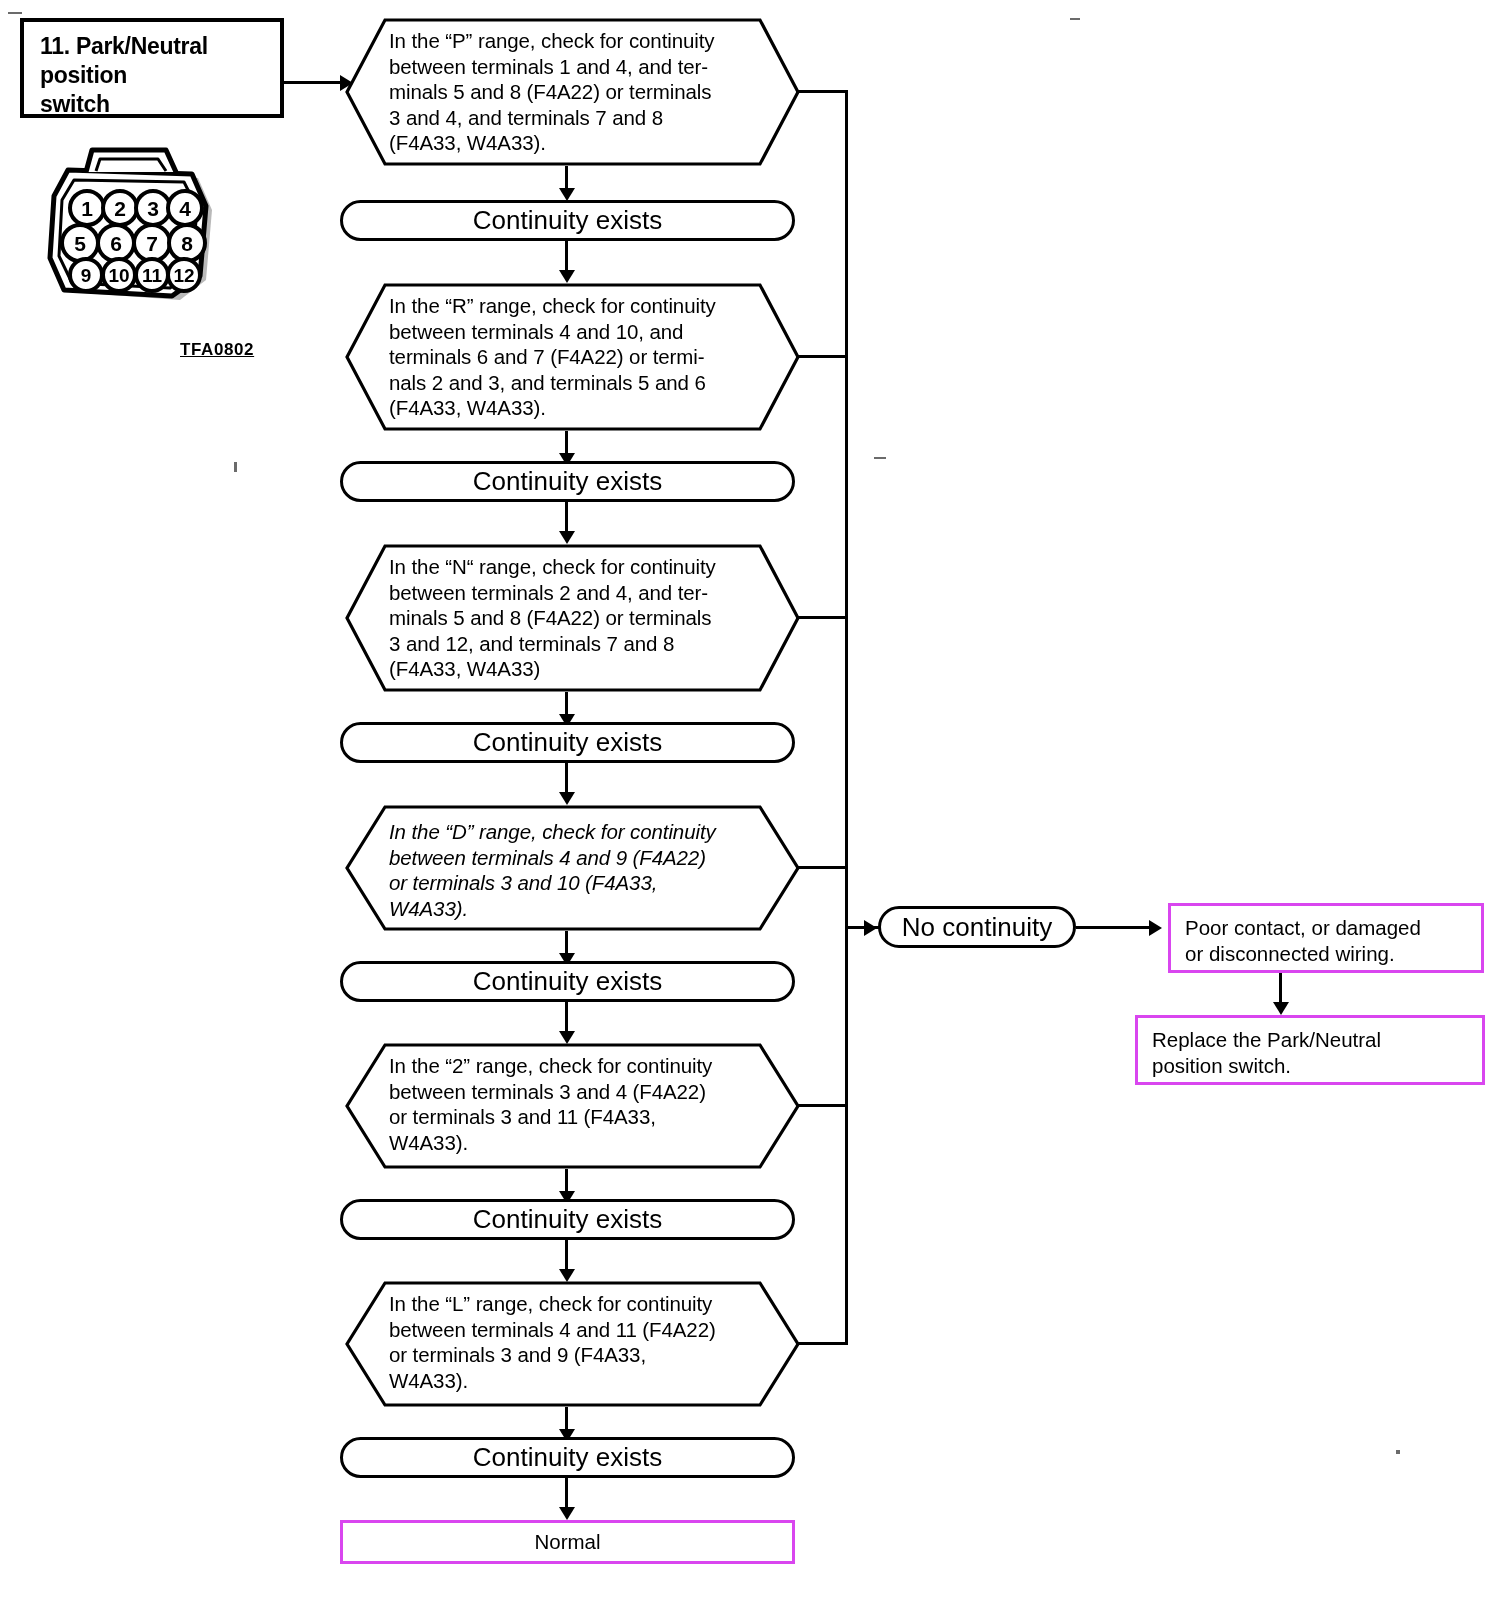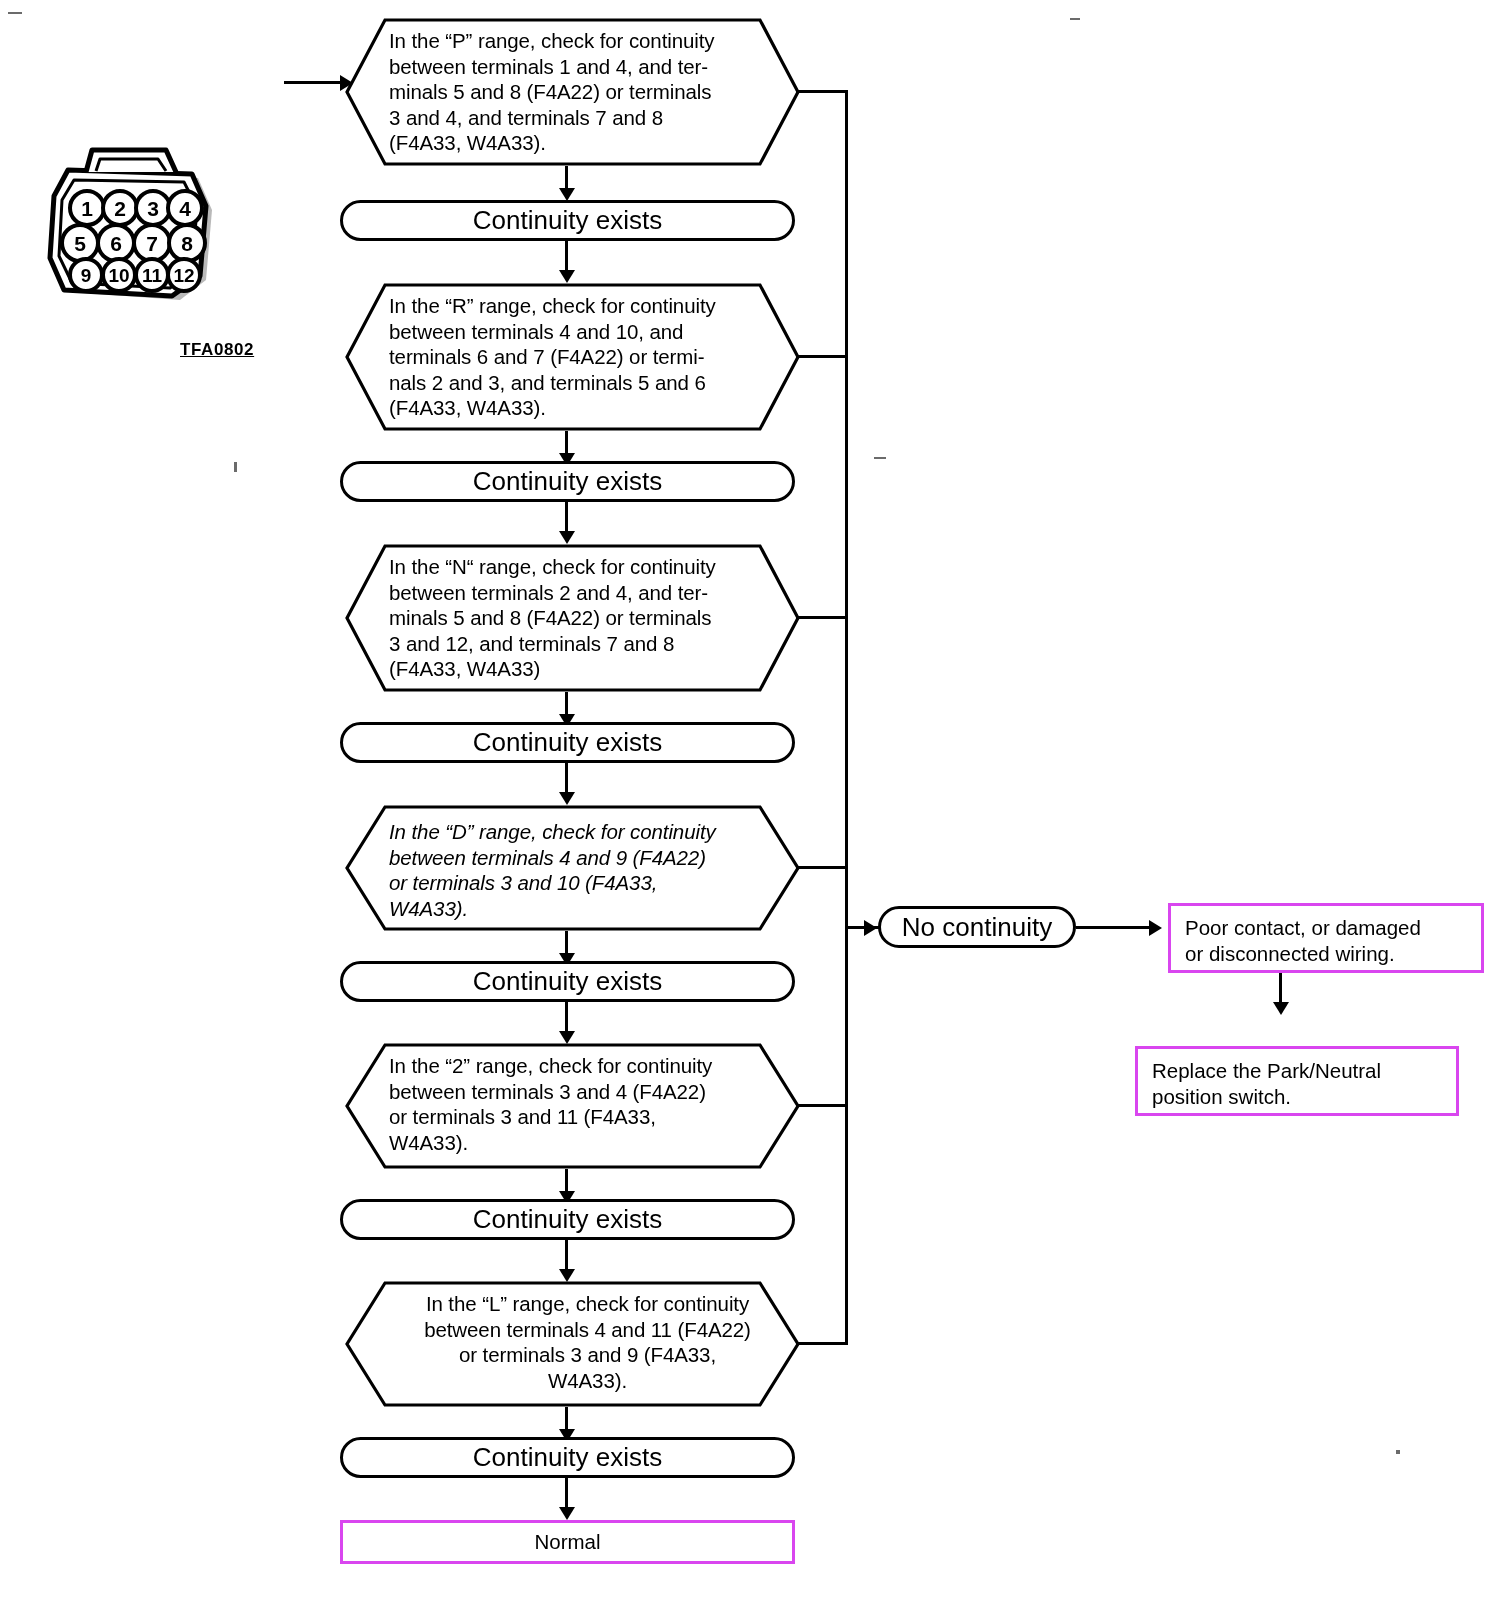--- a/index.html
+++ b/index.html
@@ -127,20 +127,25 @@
 <body>
 
 <div id="page">
 
   <div class="abs speck" style="left:8px;top:12px;width:14px;height:2px;"></div>
   <div class="abs speck" style="left:1070px;top:18px;width:10px;height:2px;"></div>
   <div class="abs speck" style="left:234px;top:462px;width:3px;height:10px;"></div>
   <div class="abs speck" style="left:874px;top:457px;width:12px;height:2px;"></div>
   <div class="abs speck" style="left:1396px;top:1450px;width:4px;height:4px;"></div>
 
+  <div class="abs" id="title-box">
+    <span class="title-text">11. Park/Neutral
+position
+switch</span>
+  </div>
 
   <div class="abs hline" style="left:284px;top:81px;width:60px;"></div>
   <div class="abs arrow-right" style="left:340px;top:74.5px;"></div>
 
   <svg class="abs" id="connector-fig" viewBox="0 0 200 185" xmlns="http://www.w3.org/2000/svg">
 
     <path d="M44 34 L30 58 L26 120 L40 152 L150 160 L176 140 L182 70 L168 38 Z" fill="#b9b9b9" stroke="none"></path>
 
     <path d="M38 30 L24 56 L20 118 L34 150 L142 156 L170 136 L176 66 L162 34 Z" fill="#ffffff" stroke="#000000" stroke-width="5" stroke-linejoin="round"></path>
 
@@ -278,21 +283,21 @@
   </div>
   <div class="abs vline" style="left:565px;top:1169px;width:3px;height:26px;"></div>
   <div class="abs arrow-down" style="left:558.5px;top:1191px;"></div>
 
   <div class="abs stadium" style="left:340px;top:1199px;width:455px;height:41px;">
     <span>Continuity exists</span>
   </div>
   <div class="abs vline" style="left:565px;top:1240px;width:3px;height:32px;"></div>
   <div class="abs arrow-down" style="left:558.5px;top:1269px;"></div>
 
-  <div class="abs hex" style="left:345px;top:1281px;width:455px;height:126px;text-align:center;">
+  <div class="abs hex" style="left:345px;top:1281px;width:455px;height:126px;">
     <svg width="455" height="126" viewBox="0 0 455 126" xmlns="http://www.w3.org/2000/svg" style="position:absolute;left:0;top:0;">
       <polygon points="40,2 415,2 453,63 415,124 40,124 2,63" fill="#ffffff" stroke="#000000" stroke-width="3.2" stroke-linejoin="miter"></polygon>
     </svg>
     <span class="hex-text" style="top:10px;">In the “L” range, check for continuity
 between terminals 4 and 11 (F4A22)
 or terminals 3 and 9 (F4A33,
 W4A33).</span>
   </div>
   <div class="abs vline" style="left:565px;top:1407px;width:3px;height:26px;"></div>
   <div class="abs arrow-down" style="left:558.5px;top:1429px;"></div>
@@ -327,18 +332,18 @@
   <div class="abs arrow-right" style="left:1149px;top:919.5px;"></div>
 
   <div class="abs rect" style="left:1168px;top:903px;width:316px;height:70px;">
     <span class="rect-text">Poor contact, or damaged
 or disconnected wiring.</span>
   </div>
 
   <div class="abs vline" style="left:1279px;top:973px;width:3px;height:32px;"></div>
   <div class="abs arrow-down" style="left:1272.5px;top:1002px;"></div>
 
-  <div class="abs rect" style="left:1135px;top:1046px;width:324px;height:70px;">
+  <div class="abs rect" style="left:1135px;top:1015px;width:350px;height:70px;">
     <span class="rect-text">Replace the Park/Neutral
 position switch.</span>
   </div>
 
 </div>
 
 </body></html>

